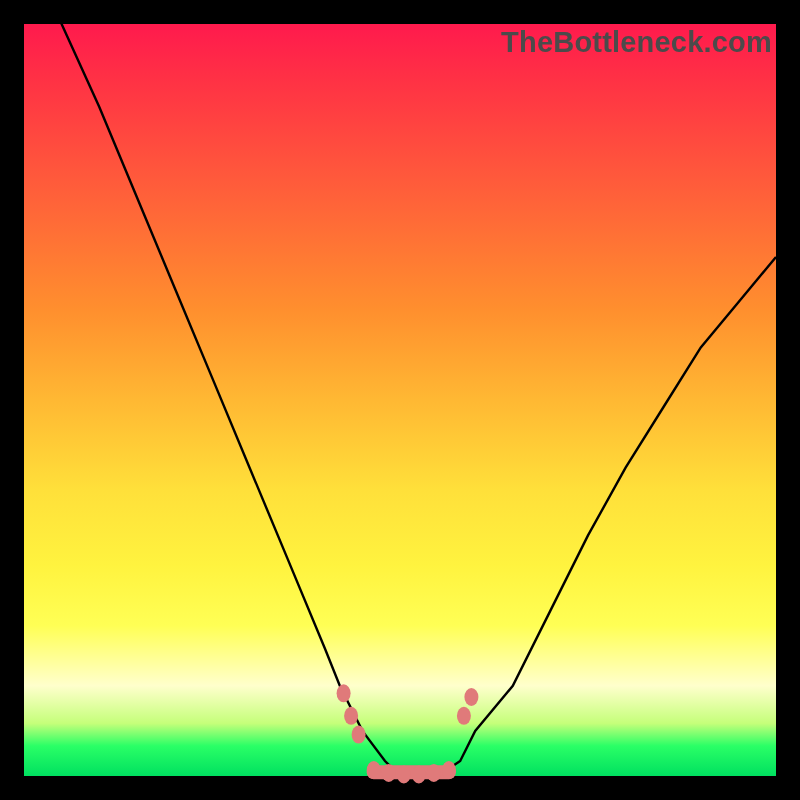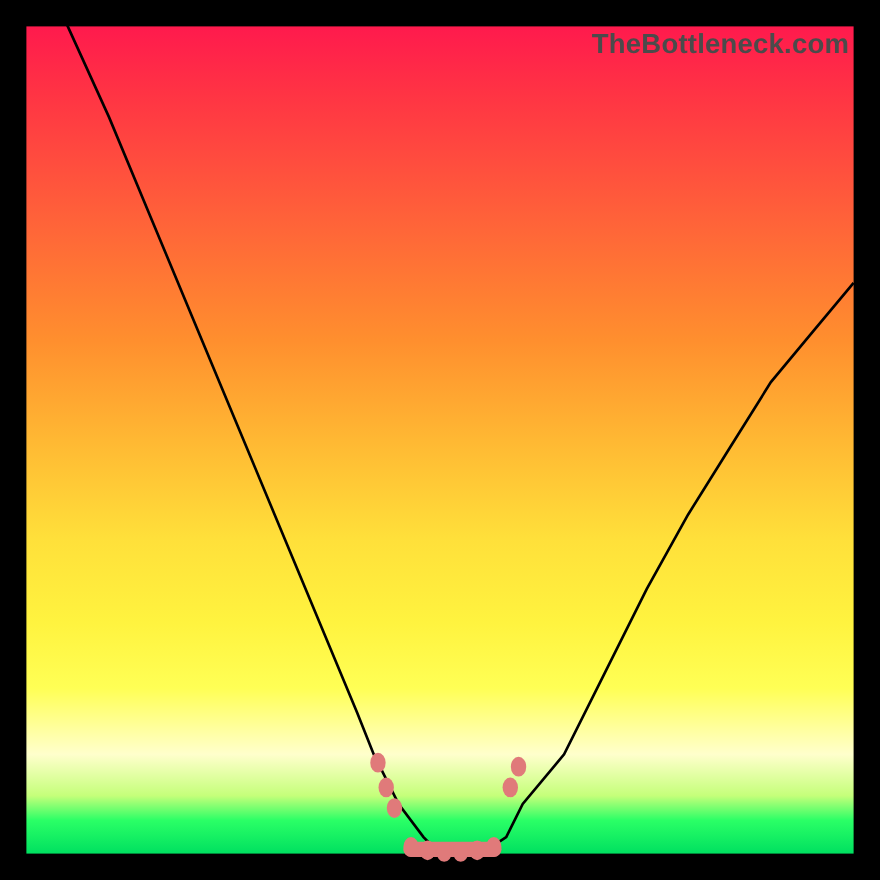--- a/index.html
+++ b/index.html
@@ -36,21 +36,21 @@
       #ffffcc 88%,
       #c5ff7a 93%,
       #2aff66 96%,
       #00e060 100%
     );
   }
   .watermark {
     position: absolute;
     top: 26px;
     right: 28px;
-    font-size: 25px;
+    font-size: 29px;
     font-weight: 600;
     color: #4b4b4b;
     letter-spacing: 0.2px;
     user-select: none;
   }
   svg.curve {
     position: absolute;
     left: 0;
     top: 0;
     width: 752px;

